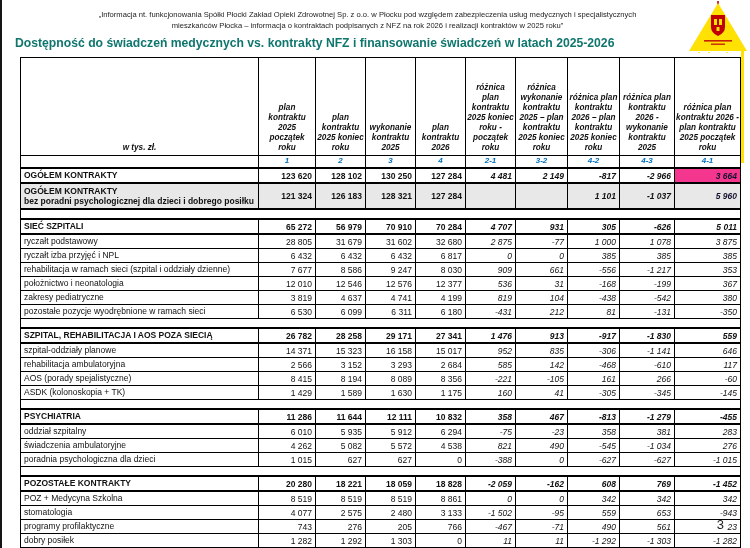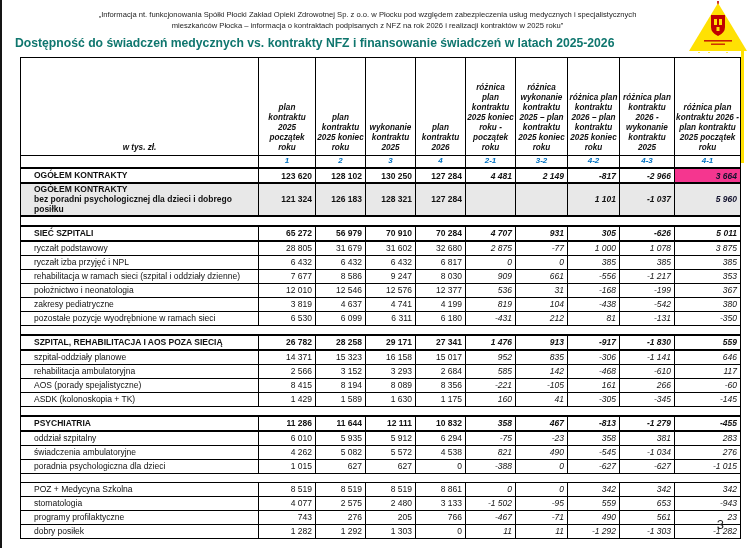--- a/index.html
+++ b/index.html
@@ -32,21 +32,21 @@
     background:#fff;
     font-style:italic;
   }
   thead tr.hdr th{height:94px;}
   thead th.it{font-style:italic;}
   thead tr.idx-row th{
     height:10px;border-bottom:2px solid #000;
     color:var(--blue);font-style:italic;font-size:8px;padding:0 0 1px 0;
   }
   td{border:1px solid #000;font-size:8.5px;height:13px;padding:0;}
-  td.lbl{text-align:left;padding:0 2px 0 13px;white-space:pre-line;line-height:1.2;}
+  td.lbl{text-align:left;padding:0 2px 0 3px;white-space:pre-line;line-height:1.2;}
   td.num{text-align:right;padding:0 3px 0 0;white-space:nowrap;}
   td.diff{font-style:italic;}
   tr.row-total td{font-weight:bold;border-top:2px solid #000;border-bottom:2px solid #000;}
   tr.row-gray td{background:var(--gray);}
   tr.row-gray td.lbl{height:24px;}
   td.pink{background:var(--pink);color:#13122e;}
   tr.spacer td{border:none;height:8px;background:#fff;}
 </style>
 </head>
 <body>
@@ -336,20 +336,32 @@
           <td class="num">0</td>
           <td class="num diff">-388</td>
           <td class="num diff">0</td>
           <td class="num diff">-627</td>
           <td class="num diff">-627</td>
           <td class="num diff">-1 015</td>
         </tr>
         <tr class="spacer">
           <td colspan="10"></td>
         </tr>
+        <tr class="row-total">
+          <td class="lbl">POZOSTAŁE KONTRAKTY</td>
+          <td class="num">20 280</td>
+          <td class="num">18 221</td>
+          <td class="num">18 059</td>
+          <td class="num">18 828</td>
+          <td class="num diff">-2 059</td>
+          <td class="num diff">-162</td>
+          <td class="num diff">608</td>
+          <td class="num diff">769</td>
+          <td class="num diff">-1 452</td>
+        </tr>
         <tr class="row-item">
           <td class="lbl">POZ + Medycyna Szkolna</td>
           <td class="num">8 519</td>
           <td class="num">8 519</td>
           <td class="num">8 519</td>
           <td class="num">8 861</td>
           <td class="num diff">0</td>
           <td class="num diff">0</td>
           <td class="num diff">342</td>
           <td class="num diff">342</td>

